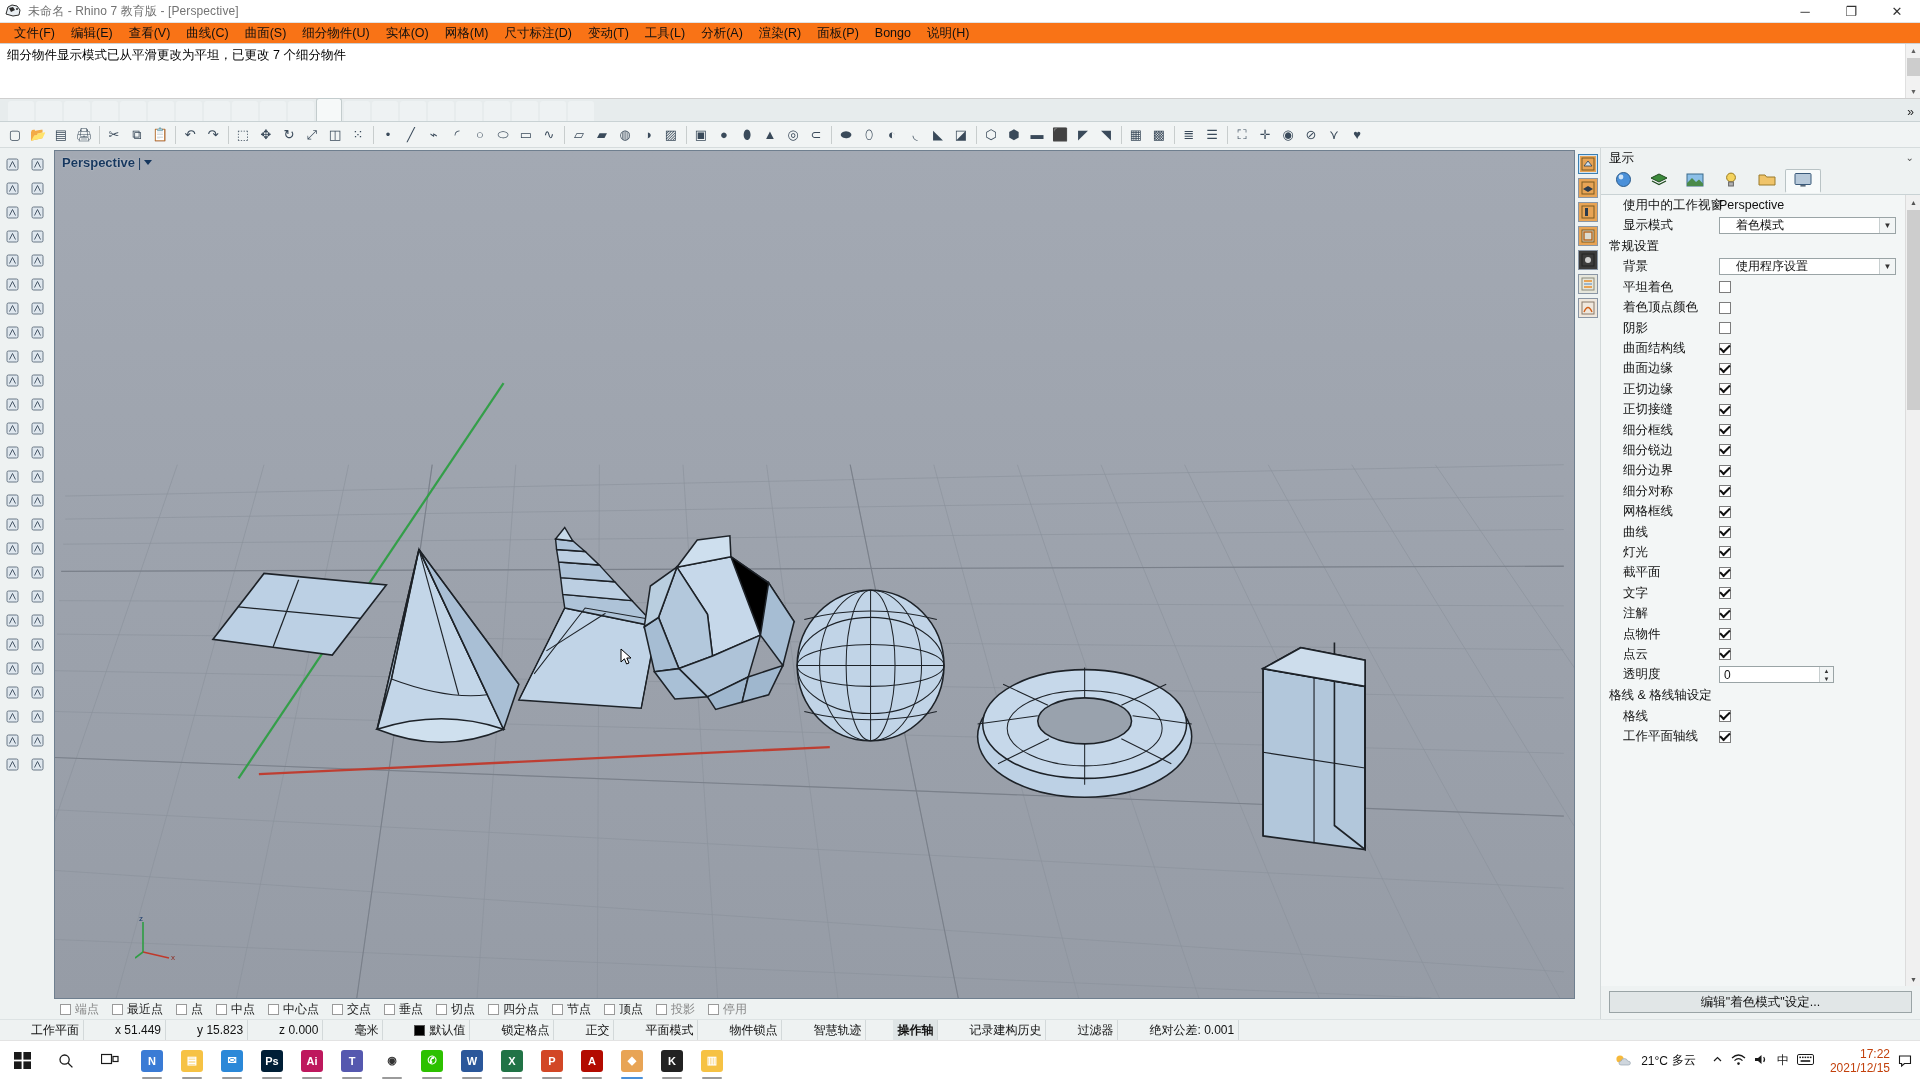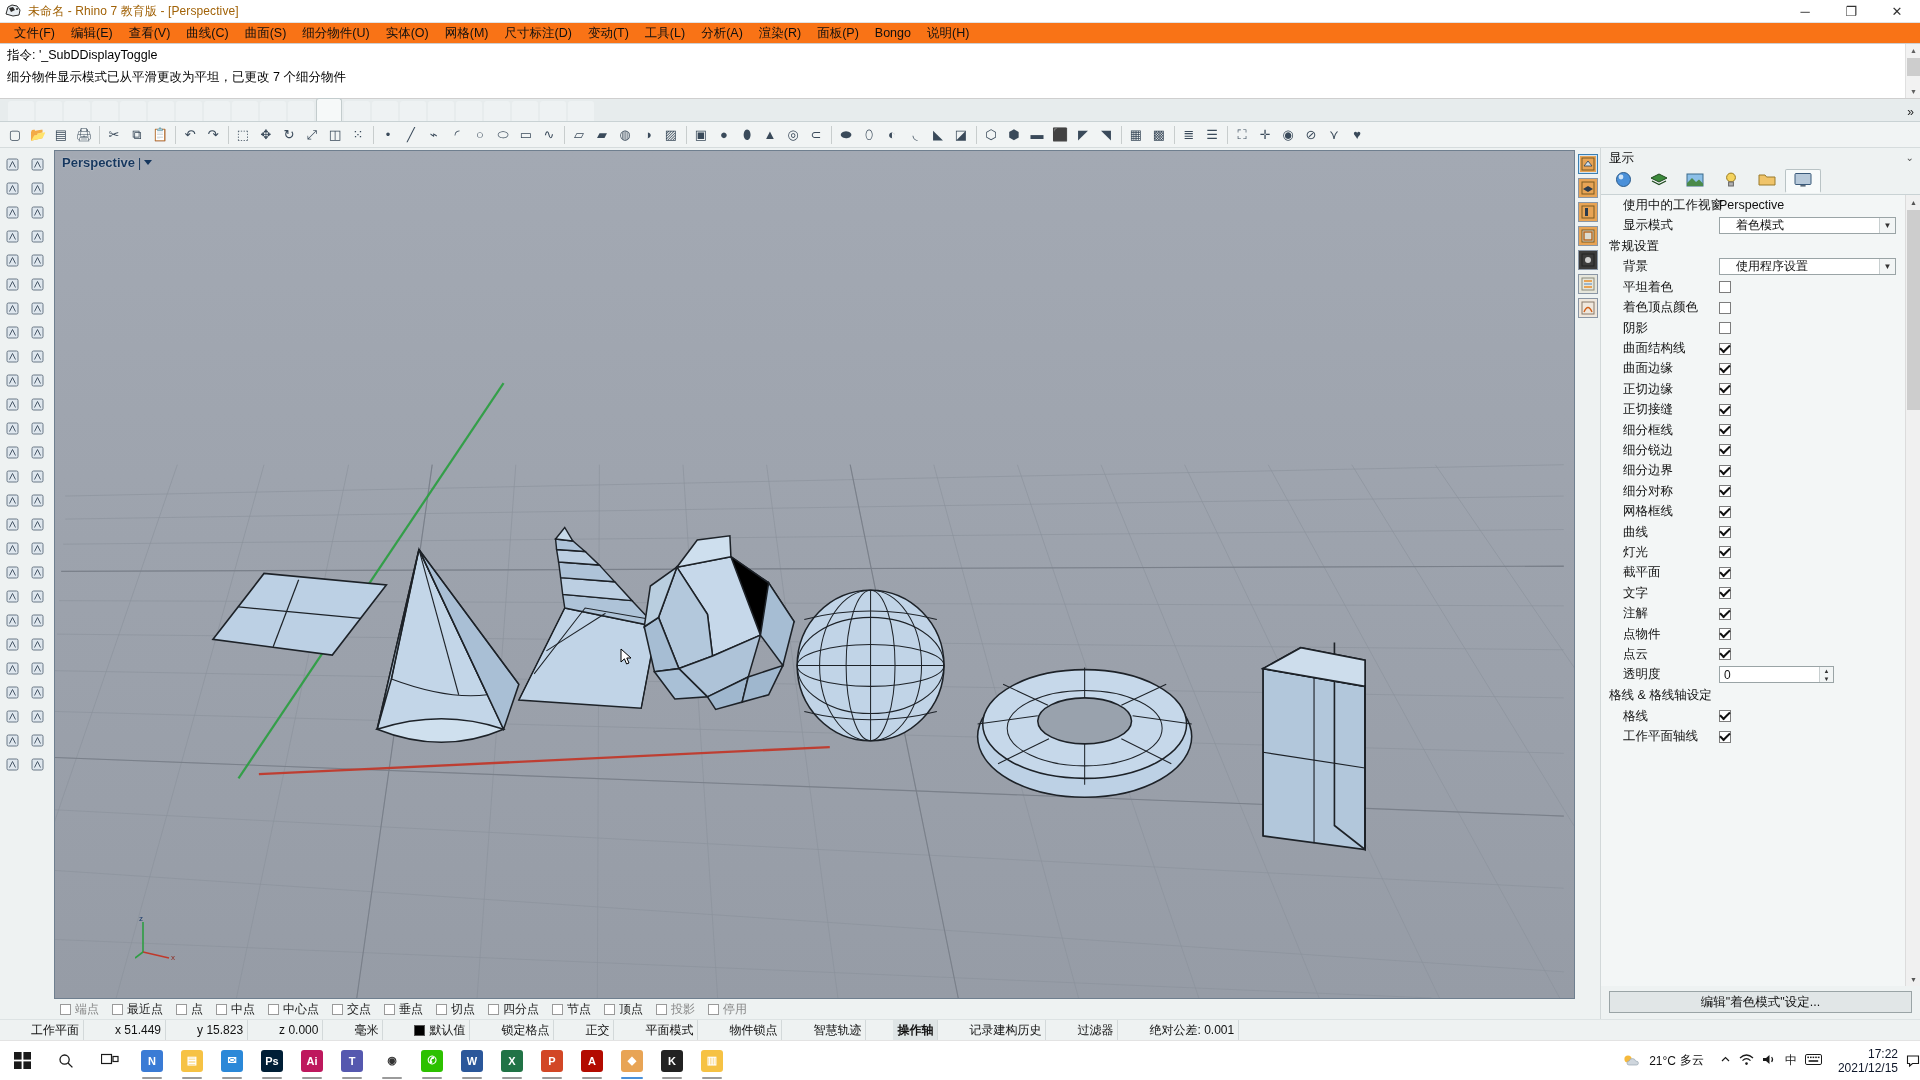--- a/index.html
+++ b/index.html
@@ -12,21 +12,21 @@
   }
   #app { position: relative; width: 1920px; height: 1080px; display: flex; flex-direction: column; background:#eef2f2; }
 
   
   .titlebar {
     height: 23px; background: #ffffff; display: flex; align-items: center;
     border-bottom: 1px solid #e2e2e2; flex: 0 0 23px;
   }
   .titlebar .tb-icon { width: 18px; height: 16px; margin: 0 5px 0 5px; position: relative; }
   .tb-icon svg { display:block; }
-  .titlebar .tb-title { font-size: 12px; color: #a16207; letter-spacing: 0.1px; }
+  .titlebar .tb-title { font-size: 12px; color: #737373; letter-spacing: 0.1px; }
   .titlebar .spacer { flex: 1; }
   .winbtn { width: 46px; height: 23px; display: flex; align-items: center; justify-content: center; font-size: 13px; color: #333; }
 
   
   .menubar { height: 20px; background: #f97316; display: flex; align-items: center; padding-left: 6px; flex: 0 0 20px; }
   .menubar .mi { font-size: 12.5px; color: #101010; padding: 0 8px; line-height: 20px; white-space: nowrap; }
 
   
   .cmdarea { background: #ffffff; border-top: 1px solid #cfcfcf; border-bottom: 1px solid #cfcfcf; position: relative; flex: 0 0 56px; }
   .cmdline { font-size: 12.5px; color: #000; padding: 2px 0 2px 7px; line-height: 18px; white-space: nowrap; }
@@ -124,24 +124,24 @@
   .statusbar .cell.bd { border-right:1px solid #d3d9da; }
   .statusbar .swatch { width:11px;height:11px;background:#000;margin-right:4px;border:1px solid #555; }
   .statusbar .bold { font-weight:bold; }
 
   
   .taskbar { height: 40px; background:#ffffff; display:flex; align-items:center; flex:0 0 40px; border-top:1px solid #e3e3e3; }
   .tb-btn { width: 44px; height: 40px; display:flex; align-items:center; justify-content:center; }
   .tb-app { width: 40px; height: 40px; display:flex; align-items:center; justify-content:center; position:relative; }
   .tb-app .ul { position:absolute; bottom:2px; left:10px; width:20px; height:2px; background:#9b9b9b; border-radius:1px; }
   .tb-app.active .ul { background:#4a90d9; width:22px; left:9px; }
-  .tb-right { margin-left:auto; display:flex; align-items:center; padding-right:0; }
+  .tb-right { margin-left:auto; display:flex; align-items:center; padding-right:8px; }
   .tb-weather { display:flex; align-items:center; font-size:12px; color:#111; padding:0 8px; }
   .tb-tray { display:flex; align-items:center; gap:8px; padding:0 8px; }
-  .tb-clock { font-size:12px; color:#0f172a; text-align:right; line-height:14px; padding:0 8px; }
+  .tb-clock { font-size:12px; color:#c2410c; text-align:right; line-height:14px; padding:0 8px; }
   .tb-notif { width:14px;height:22px;display:flex;align-items:center;justify-content:center; }
 </style>
 </head>
 <body>
 
 <div id="app">
 
   <div class="titlebar">
     <div class="tb-icon">
       <svg width="17" height="15" viewBox="0 0 17 15">
@@ -170,21 +170,20 @@
       <div class="mi">变动(T)</div>
       <div class="mi">工具(L)</div>
       <div class="mi">分析(A)</div>
       <div class="mi">渲染(R)</div>
       <div class="mi">面板(P)</div>
       <div class="mi">Bongo</div>
       <div class="mi">说明(H)</div>
     </div>
 
   <div class="cmdarea">
-    <div class="cmdline">指令: '_SubDDisplayToggle</div>
     <div class="cmdline">细分物件显示模式已从平滑更改为平坦，已更改 7 个细分物件</div>
     <div class="cmd-scroll">
       <div class="arr">▲</div>
       <div class="thumb"></div>
       <div class="arr" style="position:absolute;bottom:0">▼</div>
     </div>
   </div>
 
   <div class="tabstrip" id="tabstrip">
     <div class="tab"></div>

